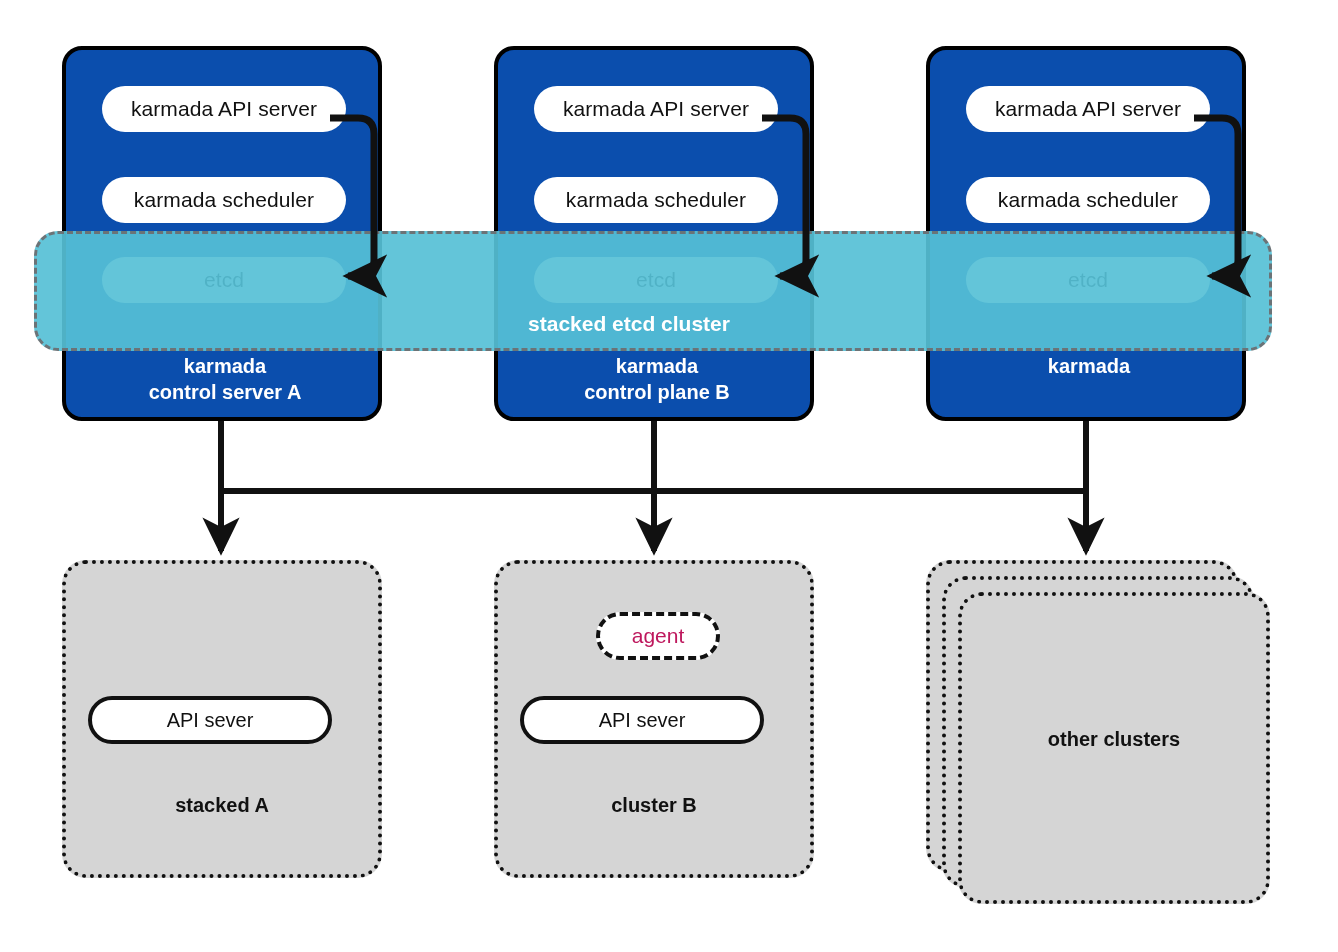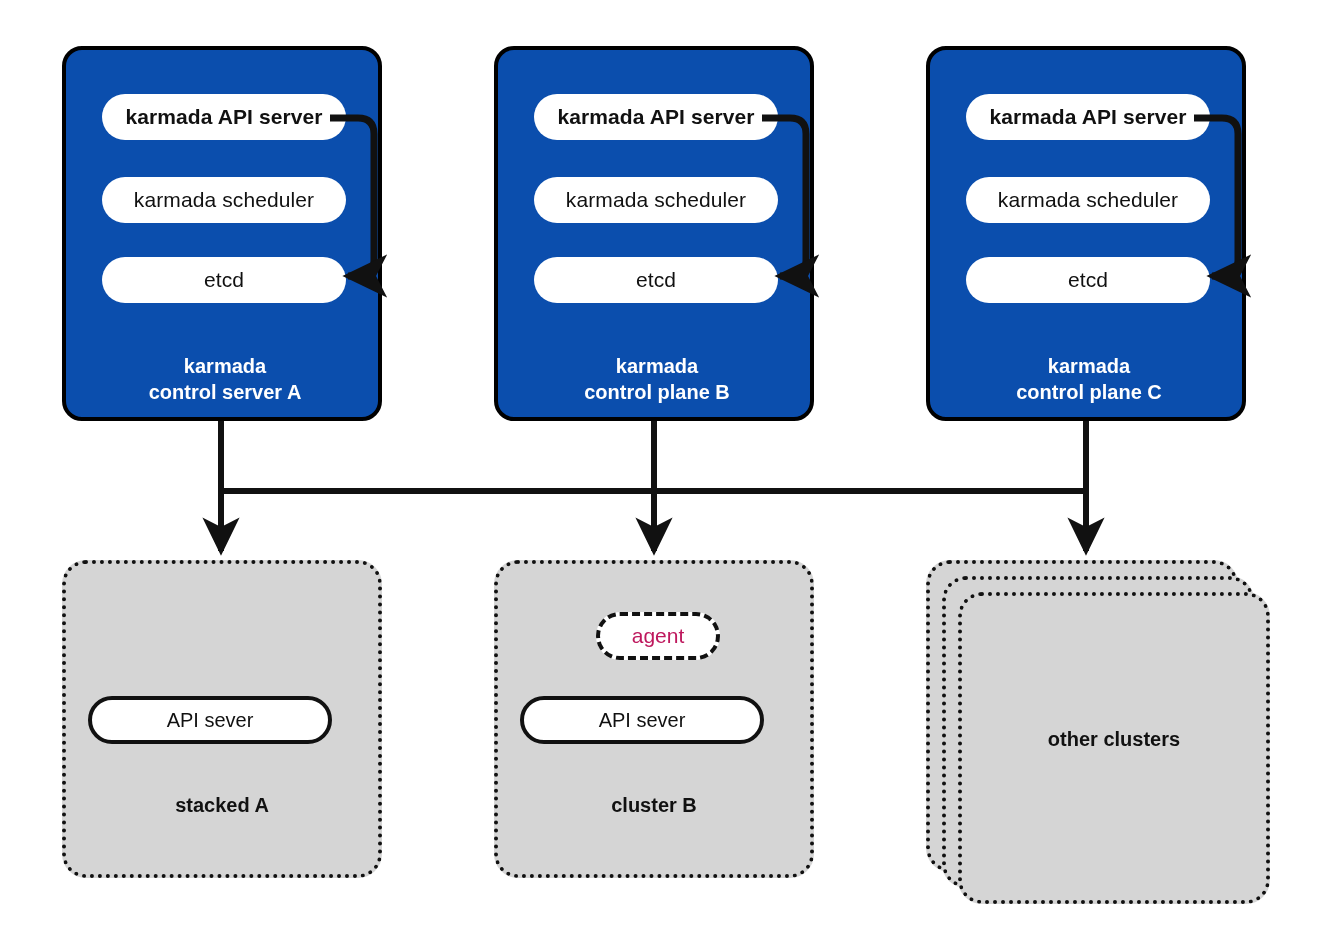--- a/index.html
+++ b/index.html
@@ -59,21 +59,21 @@
     display: flex;
     align-items: center;
     justify-content: center;
     color: #111111;
     font-size: 21px;
     font-weight: 400;
     letter-spacing: 0.1px;
     box-sizing: border-box;
     z-index: 30;
   }
-  .pill-apiserver { top: 44px; font-weight: bold; }
+  .pill-apiserver { top: 36px; }
   .pill-scheduler { top: 127px; }
   .pill-etcd      { top: 207px; }
 
   
   .cp-caption {
     position: absolute;
     left: 0;
     right: 0;
     top: 303px;
     text-align: center;
@@ -231,24 +231,26 @@
       <div>control plane B</div>
     </div>
   </div>
 
   <div class="control-plane cp-c">
     <div class="component-pill pill-apiserver">karmada API server</div>
     <div class="component-pill pill-scheduler">karmada scheduler</div>
     <div class="component-pill pill-etcd">etcd</div>
     <div class="cp-caption">
       <div>karmada</div>
-      <div>control plane C</div>
     </div>
   </div>
 
+  <div id="etcd-band">
+    <div id="etcd-band-label">stacked etcd cluster</div>
+  </div>
 
   <div class="cluster-box cluster-a">
     <div class="cluster-pill cluster-pill-api">API sever</div>
     <div class="cluster-caption">stacked A</div>
   </div>
 
   <div class="cluster-box cluster-b">
     <div class="agent-pill">agent</div>
     <div class="cluster-pill cluster-pill-api">API sever</div>
     <div class="cluster-caption">cluster B</div>

